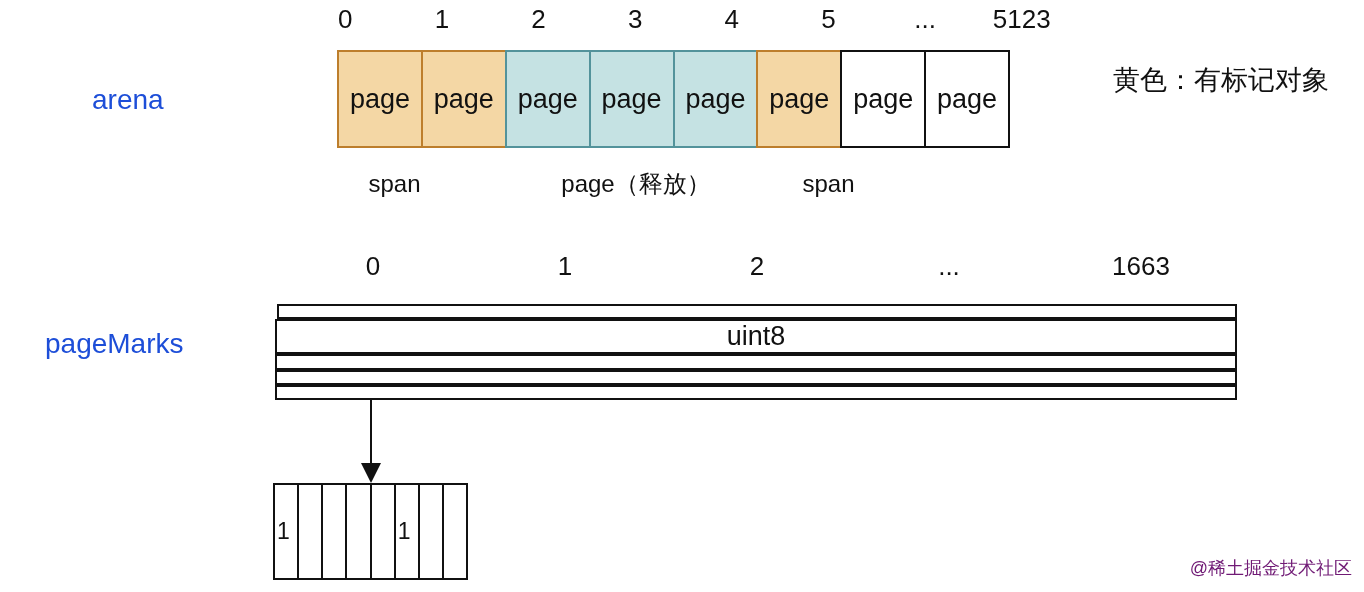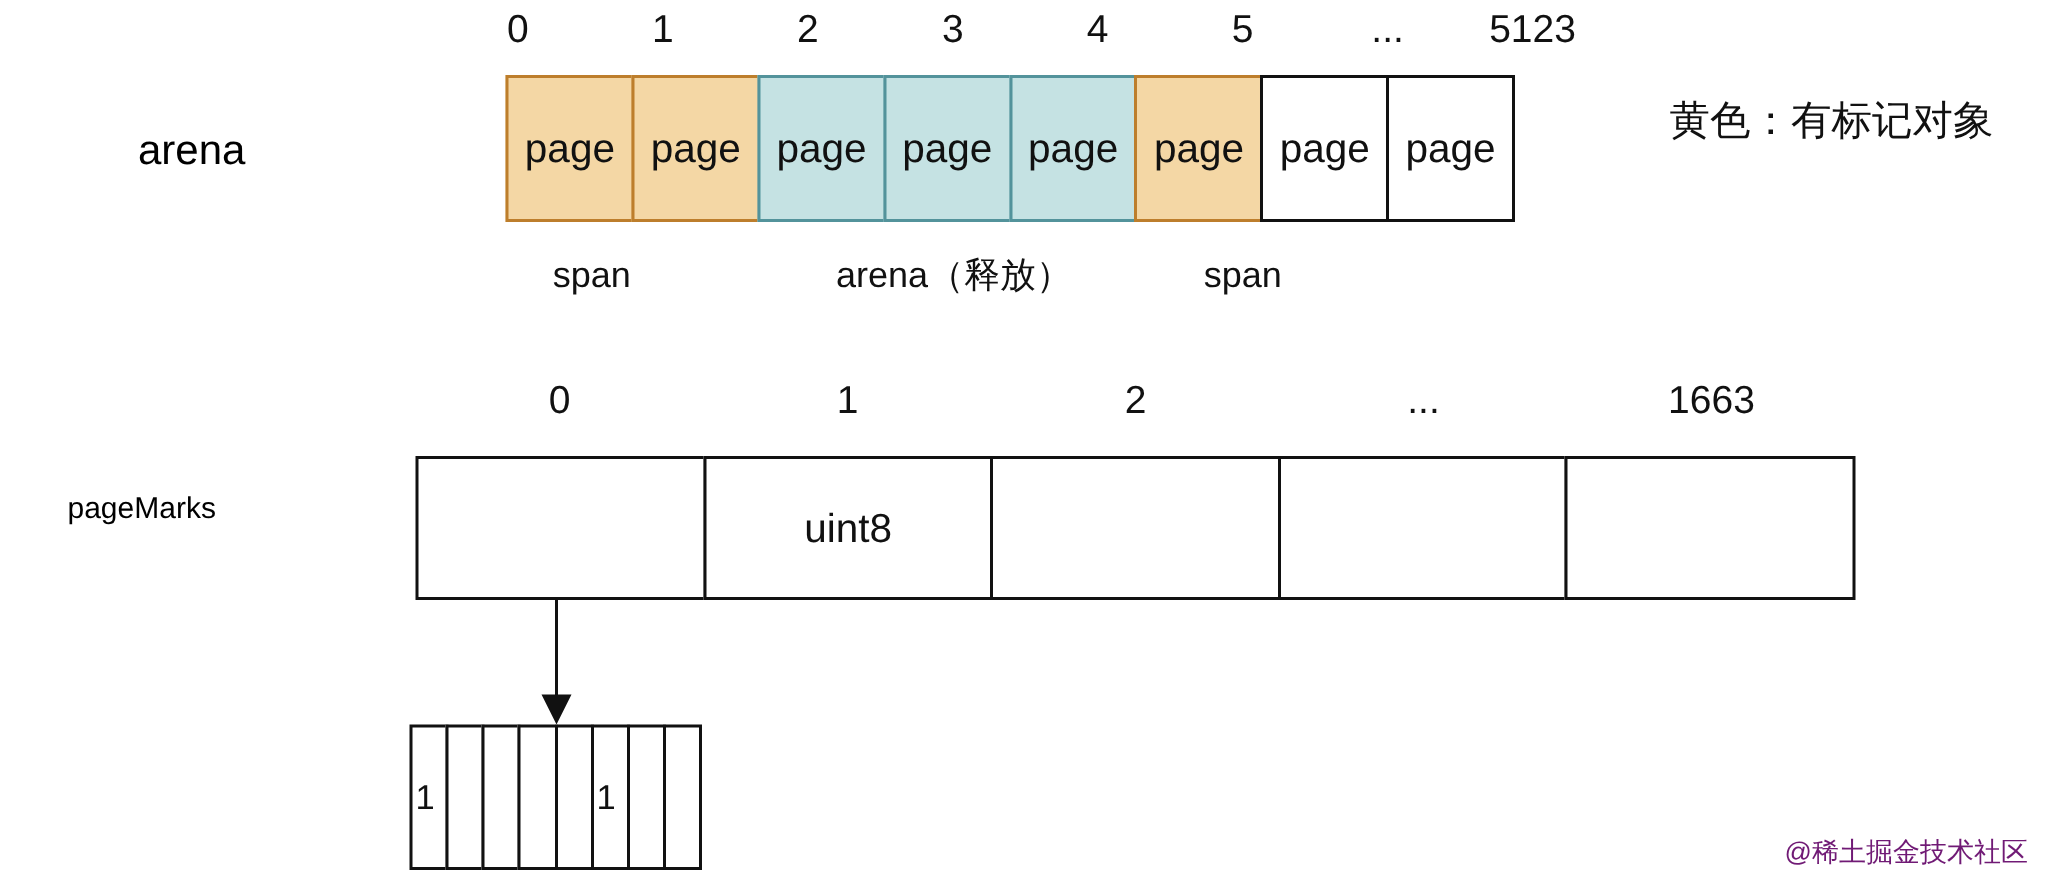--- a/index.html
+++ b/index.html
@@ -13,21 +13,21 @@
   }
   
   .arena-indices{
     position:absolute;left:297px;top:2px;width:773px;height:34px;
     display:flex;
   }
   .arena-indices span{
     flex:1;text-align:center;font-size:26px;line-height:34px;color:#111;
   }
   .row-label{
-    position:absolute;font-size:28px;color:#000000;white-space:nowrap;
+    position:absolute;font-size:28px;color:#1d4ed8;white-space:nowrap;
   }
   .arena-label{left:92px;top:84px;}
   .arena-row{
     position:absolute;left:297px;top:50px;width:673px;height:98px;
     display:flex;
     padding-left:40px;
   }
   .cell{
     flex:1;display:flex;align-items:center;justify-content:center;
     font-size:27px;box-sizing:border-box;background:#fff;
@@ -48,23 +48,23 @@
   .legend{
     position:absolute;left:1113px;top:60px;
     font-size:27px;line-height:40px;color:#111;white-space:nowrap;
   }
   
   .pm-indices{
     position:absolute;left:277px;top:248px;width:960px;height:36px;
     display:flex;
   }
   .pm-indices span{flex:1;text-align:center;font-size:26px;line-height:36px;color:#111;}
-  .pagemarks-label{left:45px;top:328px;font-size:20px;}
+  .pagemarks-label{left:45px;top:328px;font-size:28px;}
   .pm-row{
-    position:absolute;left:277px;top:304px;width:960px;height:96px;display:flex;
+    position:absolute;left:277px;top:304px;width:960px;height:96px;display:flex;flex-direction:column;
   }
   .pm-cell{
     flex:1;display:flex;align-items:center;justify-content:center;
     font-size:27px;box-sizing:border-box;background:#fff;
     border:2px solid #111;
   }
   .pm-cell + .pm-cell{margin-left:-2px;}
   
   .arrow-line{
     position:absolute;left:370px;top:400px;width:2px;height:68px;background:#111;
@@ -113,21 +113,21 @@
     <div class="cell marked">page</div>
     <div class="cell unmarked">page</div>
     <div class="cell unmarked">page</div>
     <div class="cell unmarked">page</div>
     <div class="cell marked">page</div>
     <div class="cell plain">page</div>
     <div class="cell plain">page</div>
   </div>
 
   <div class="span-label span-0">span</div>
-  <div class="span-label span-1">arena（释放）</div>
+  <div class="span-label span-1">page（释放）</div>
   <div class="span-label span-2">span</div>
 
   <div class="legend">
     <div>黄色：有标记对象</div>
   </div>
 
   <div class="pm-indices">
     <span>0</span>
     <span>1</span>
     <span>2</span>

